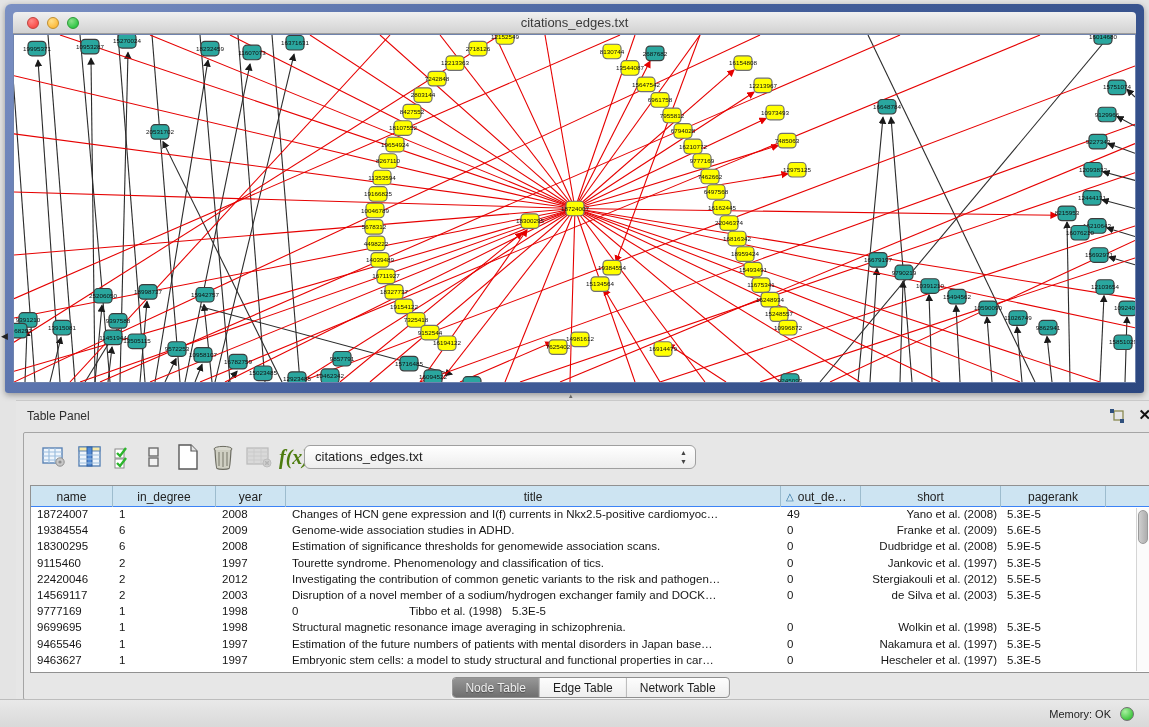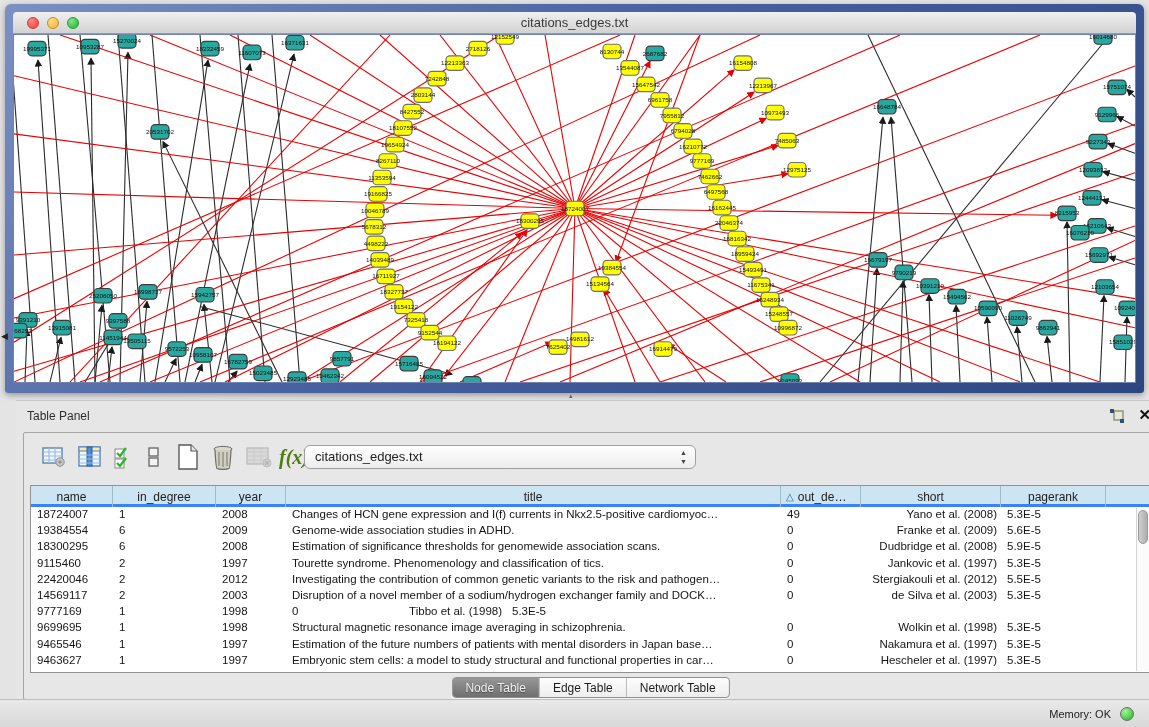--- a/index.html
+++ b/index.html
@@ -47,21 +47,21 @@
     font-weight:bold; color:#4d7c0f; }
   #table-select { position:absolute; left:272px; top:4px; width:392px; height:24px;
     background:linear-gradient(#ffffff,#ededed); border:1px solid #9f9f9f;
     border-radius:6px; font-size:13px; color:#222; line-height:22px; padding-left:10px; }
   #select-arrows { position:absolute; right:8px; top:2px; display:flex; flex-direction:column;
     font-size:7px; line-height:9px; color:#444; }
 
   
   #table-box { position:absolute; left:6px; top:52px; width:1121px; height:188px;
     background:#fff; border:1px solid #919191; overflow:hidden; }
-  #thead { display:flex; height:21px; background:#cde4f2; border-bottom:3px solid #3b82f6; }
+  #thead { display:flex; height:21px; background:#cde4f2; border-bottom:1px solid #3b82f6; }
   .hcell { height:21px; font-size:12px; color:#222; border-right:1px solid #9dbcce;
     display:flex; align-items:center; justify-content:center; overflow:hidden; }
   .hcell.sorted { justify-content:flex-start; padding-left:5px; }
   .sort-tri { color:#2a6e9e; font-size:10px; margin-right:4px; }
   .trow { display:flex; height:16.2px; font-size:11.5px; color:#151515; }
   .tcell { padding:1px 4px 0 6px; white-space:nowrap; overflow:hidden; }
   .tcell.center { text-align:right; padding-left:2px; }
   #vscroll { position:absolute; right:1px; top:22px; bottom:1px; width:13px;
     background:#fbfbfb; border-left:1px solid #d5d5d5; }
   #vthumb { position:absolute; left:1px; top:2px; width:10px; height:34px; border-radius:5px;

